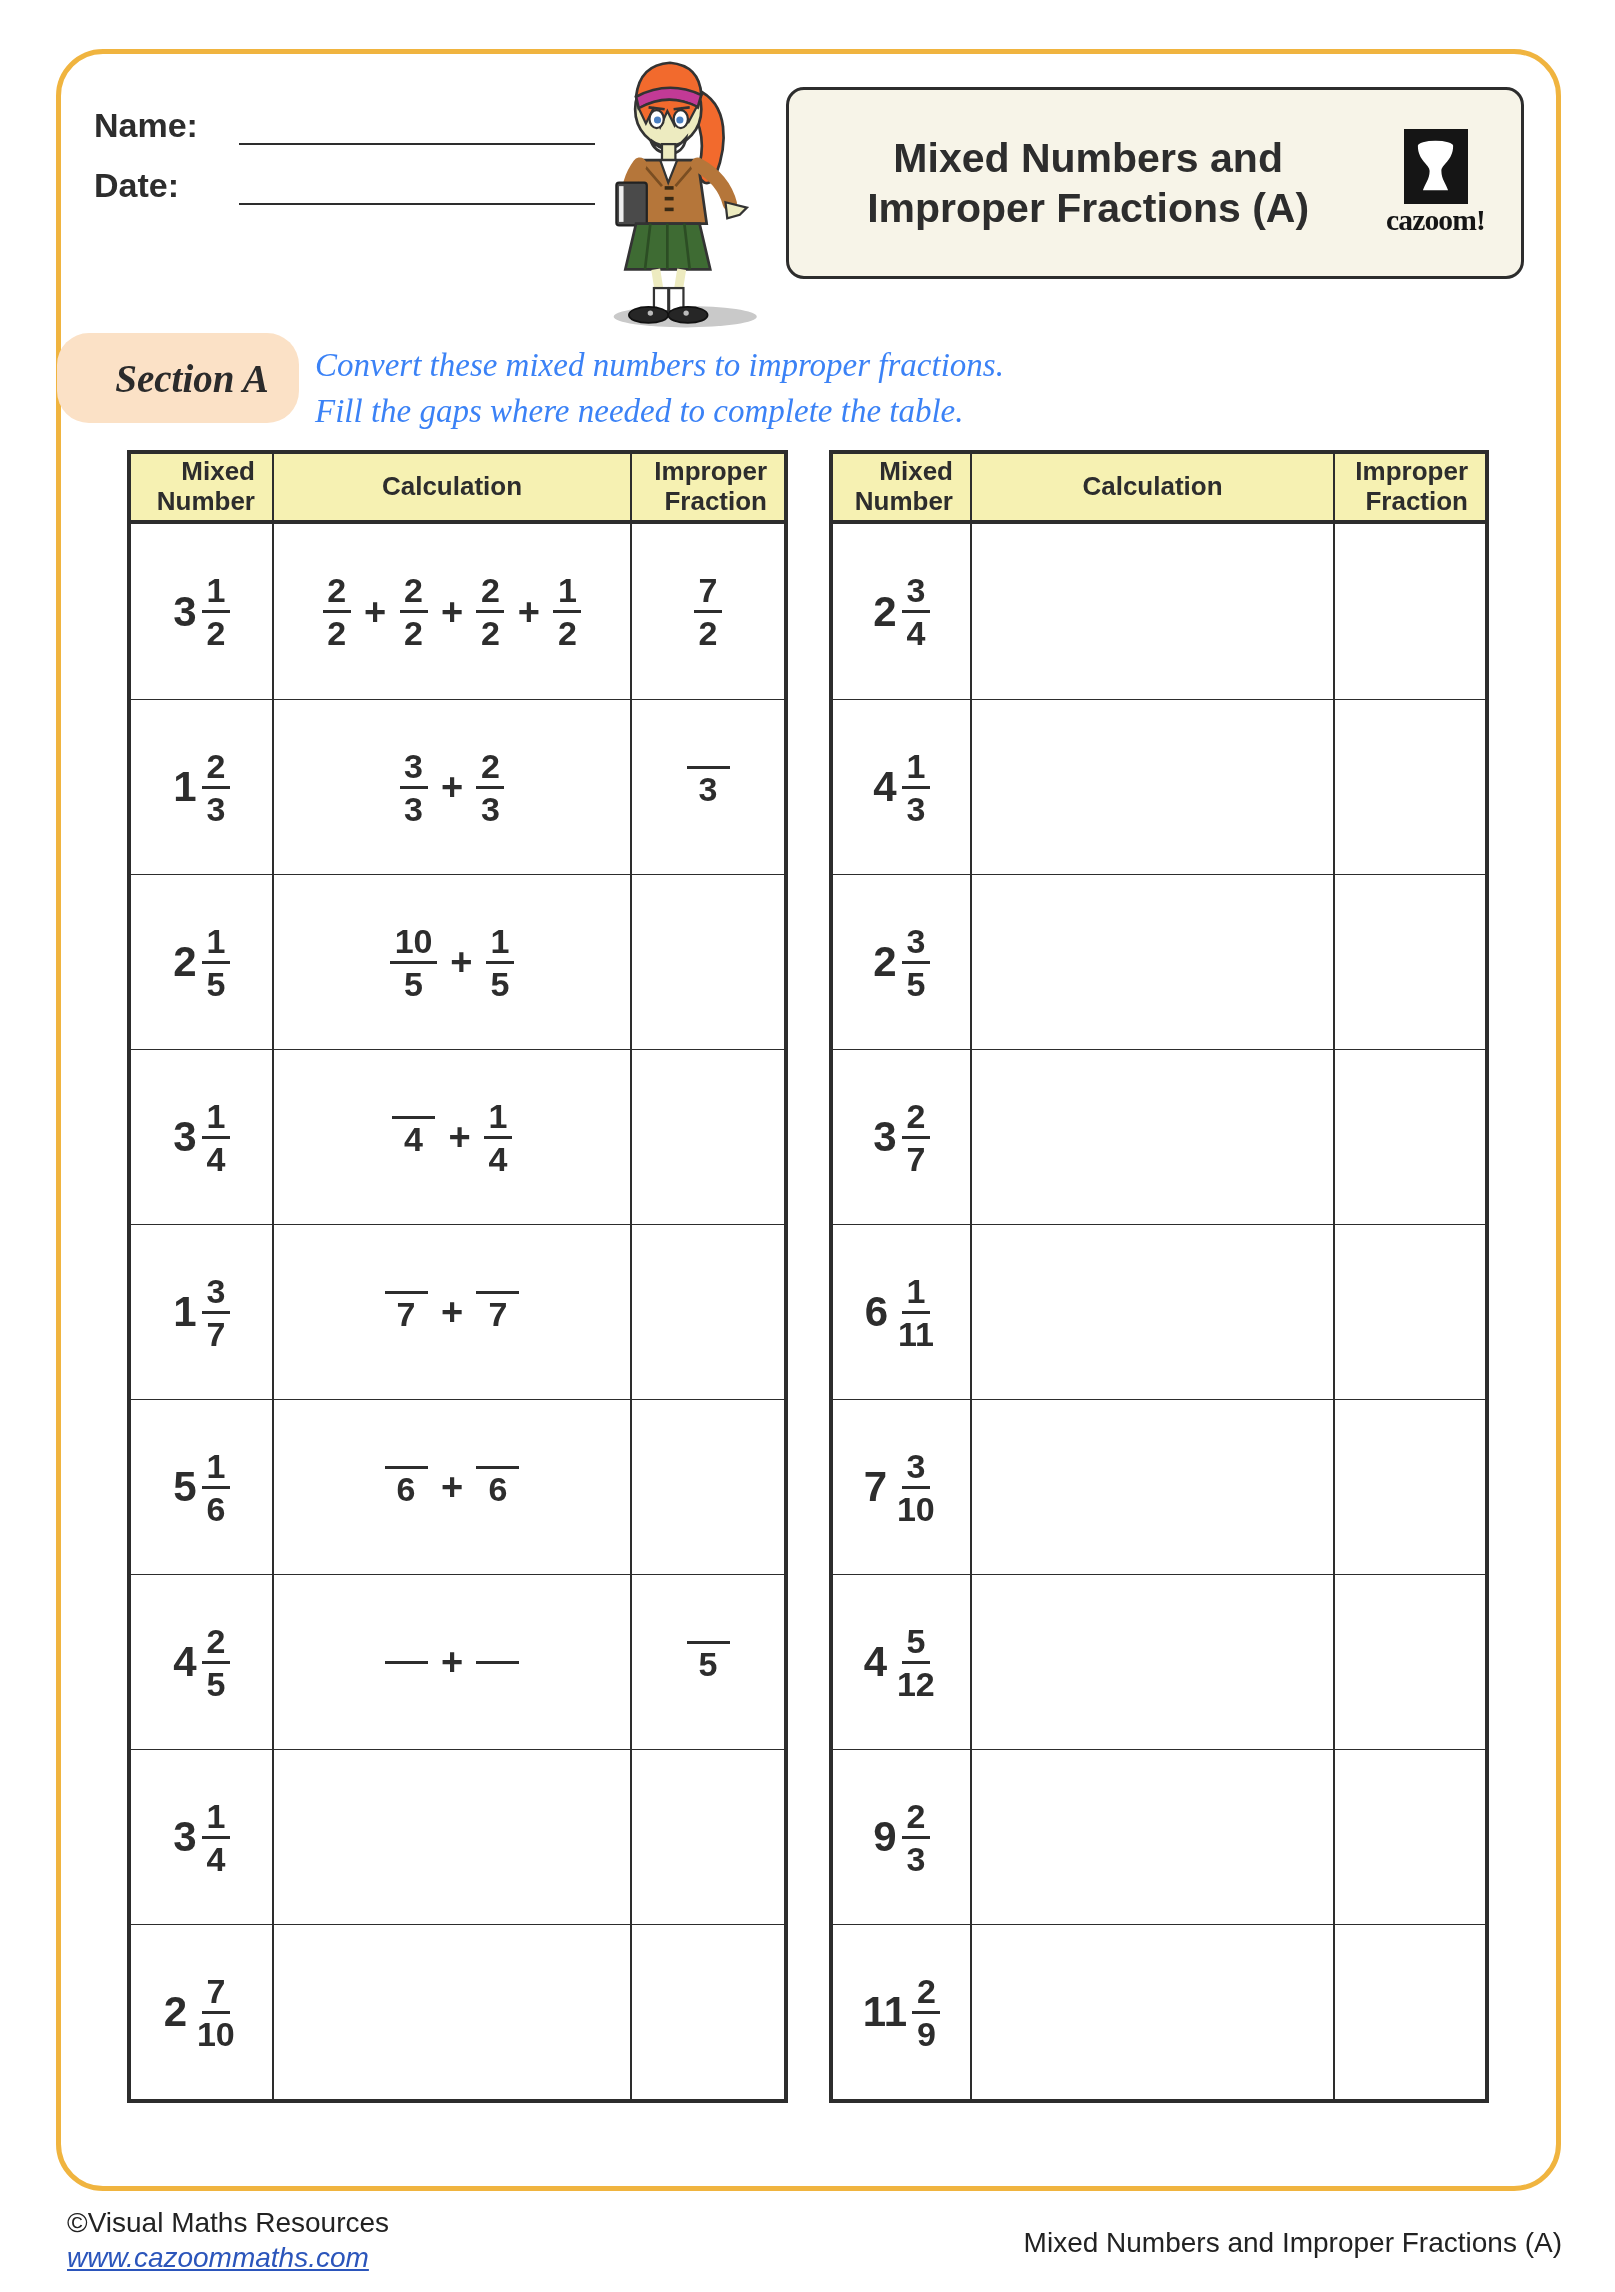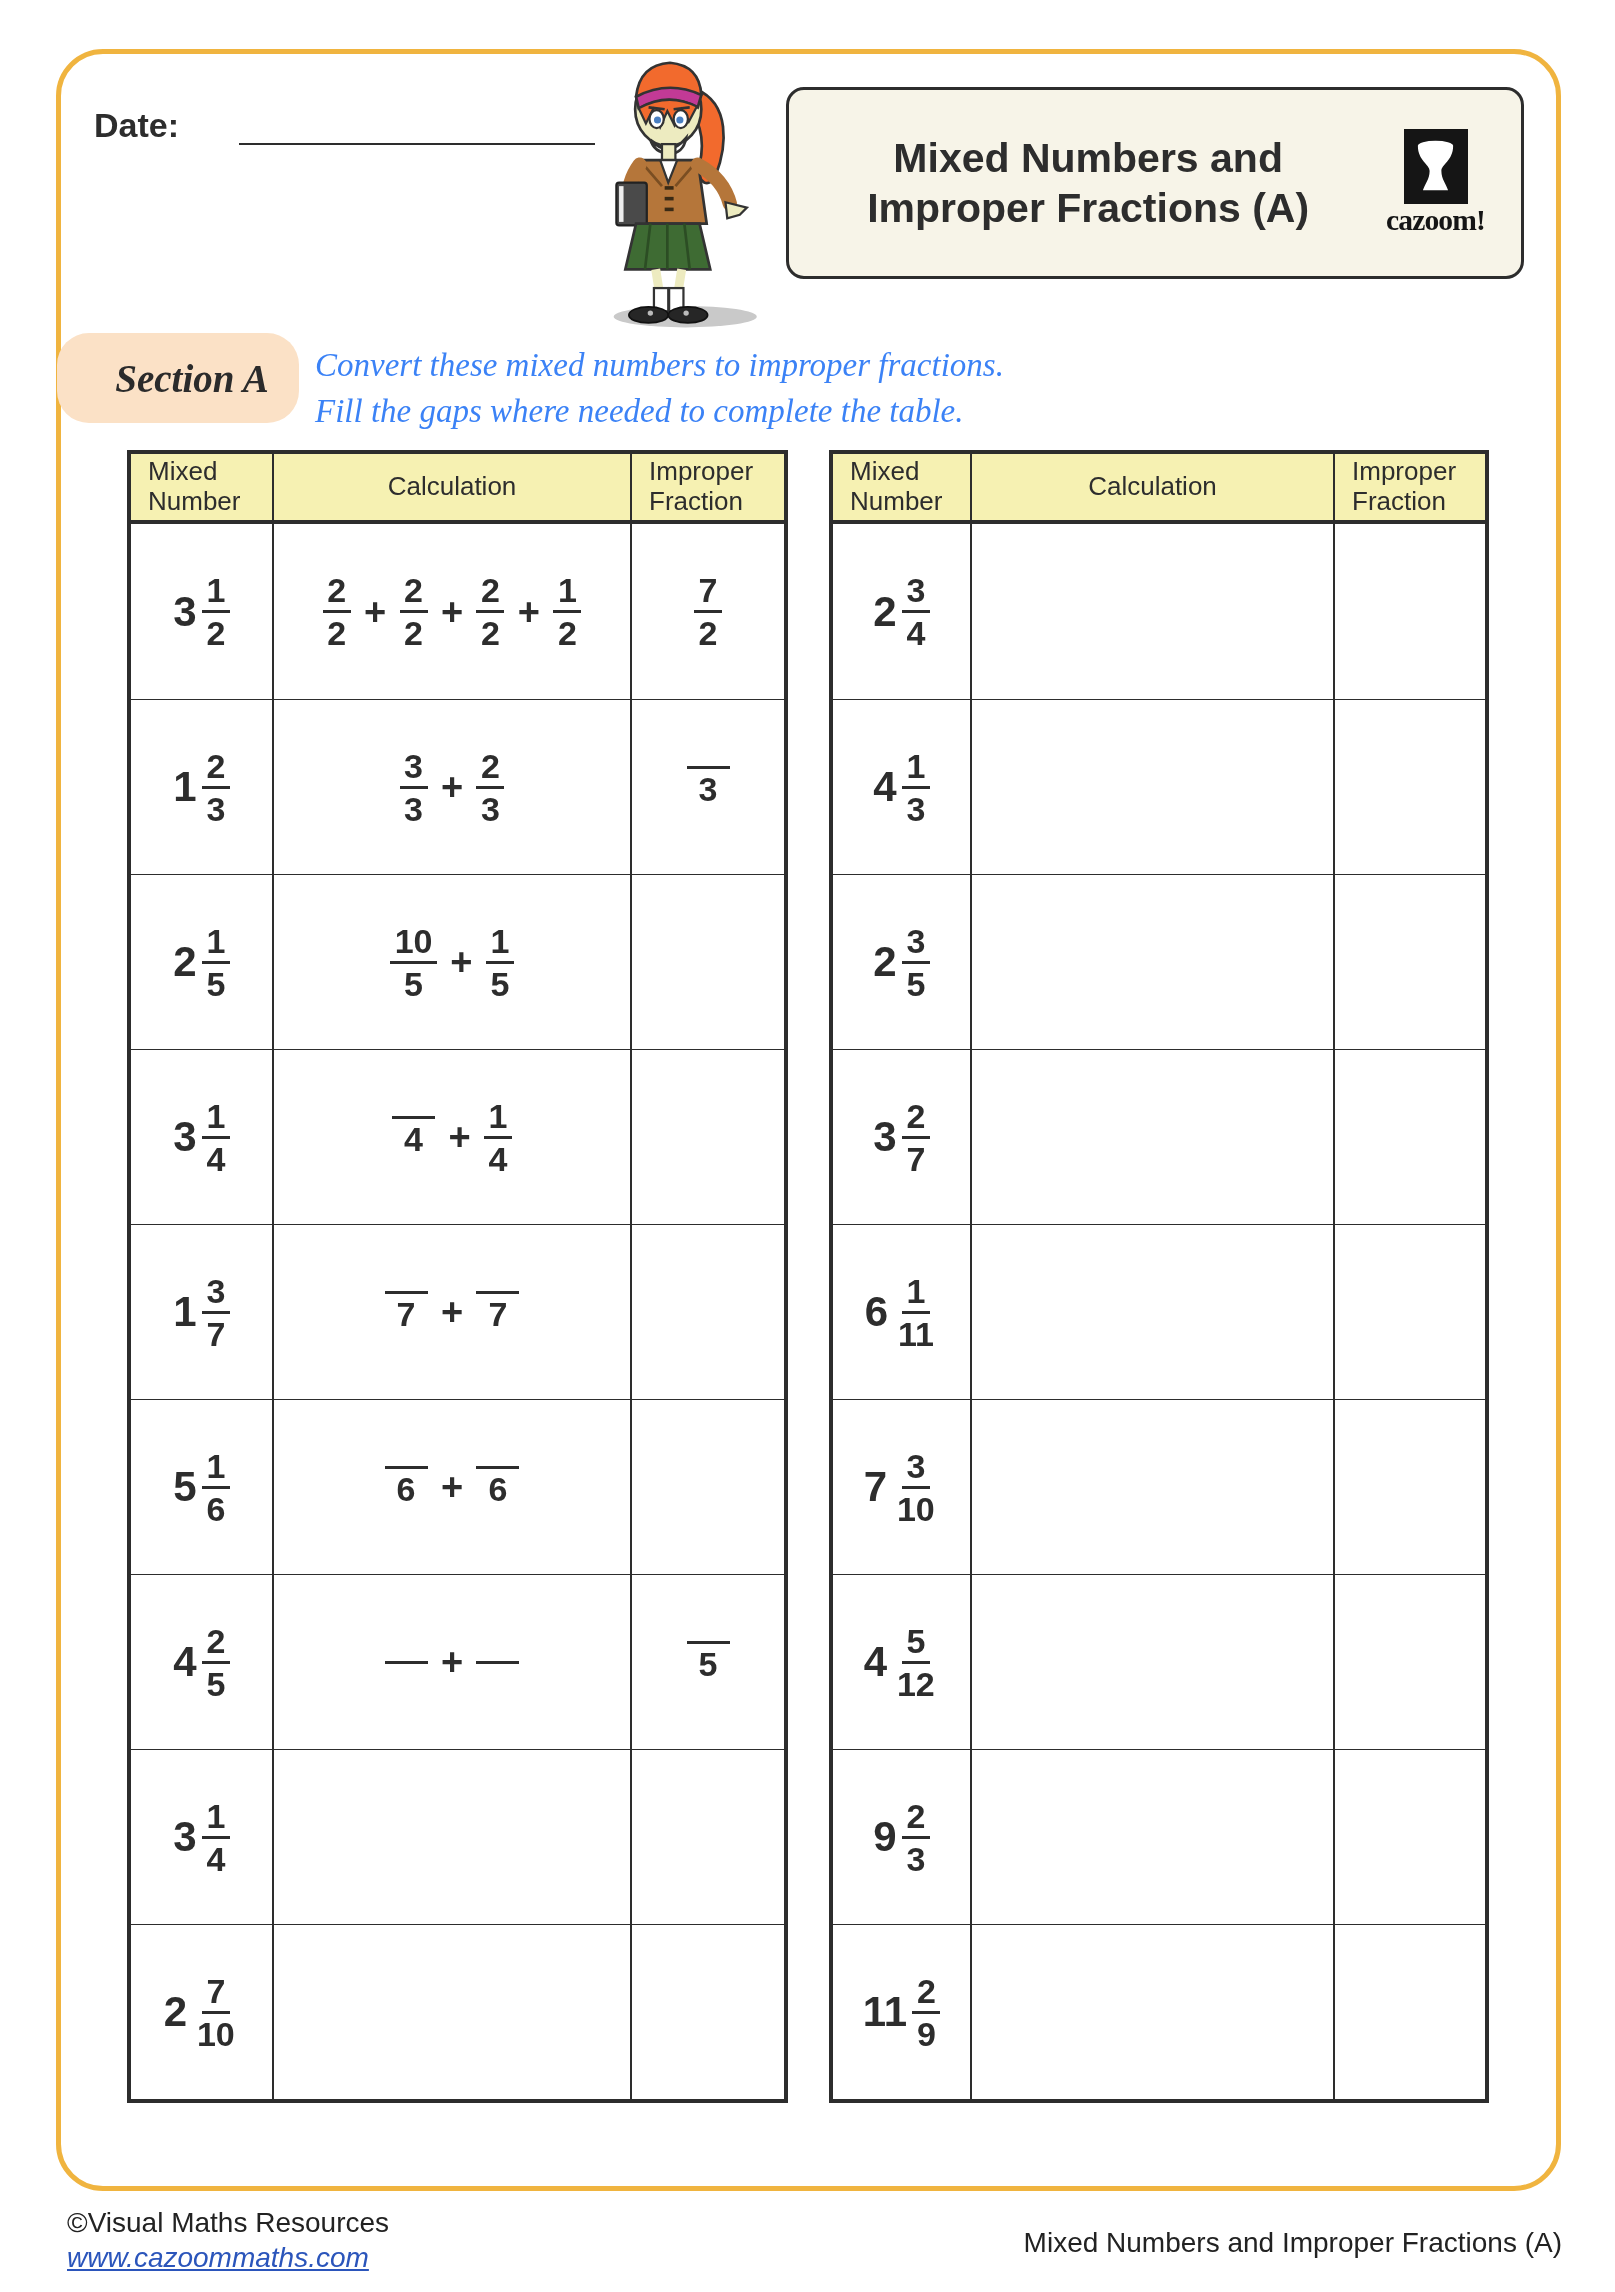--- a/index.html
+++ b/index.html
@@ -37,22 +37,22 @@
     font-family:"Liberation Serif", serif; font-style:italic; font-size:33px; line-height:1.38; color:#3b82f6; }
 
   
   .wtable { position:absolute; top:450px; border:4.5px solid #2d2d2d; background:#fff; }
   .wtable-left  { left:127px; }
   .wtable-right { left:829px; }
   .hrow, .brow { display:grid; }
   .wtable-left  .hrow, .wtable-left  .brow { grid-template-columns:143px 358px 152px; }
   .wtable-right .hrow, .wtable-right .brow { grid-template-columns:139px 363px 150px; }
   .hrow { height:70px; background:#F6F1B2; border-bottom:4.5px solid #2d2d2d; }
-  .hcell { display:flex; align-items:center; justify-content:center; text-align:left;
-    font-weight:normal; font-size:26px; line-height:1.15; padding:0 17px; border-right:2.7px solid #2d2d2d; }
+  .hcell { display:flex; align-items:center; justify-content:center; text-align:right;
+    font-weight:bold; font-size:26px; line-height:1.15; padding:0 17px; border-right:2.7px solid #2d2d2d; }
   .hcell:last-child { border-right:none; }
   .brow { height:175px; }
   .brow + .brow { border-top:1.8px solid #2d2d2d; }
   .cell { display:flex; align-items:center; justify-content:center; border-right:2.7px solid #2d2d2d; }
   .cell:last-child { border-right:none; }
 
   
   .mixedwrap { display:inline-flex; align-items:center; gap:5.4px; font-weight:bold; }
   .whole { font-size:42px; line-height:1; }
   .frac { display:inline-flex; flex-direction:column; align-items:center; }
@@ -71,20 +71,24 @@
   .mascot { position:absolute; left:591px; top:52px; }
 </style>
 </head>
 <body>
 
 <div class="page">
 
   <div class="frame"></div>
 
   <div class="fields">
+    <div class="field-row">
+      <span class="field-label">Name:</span>
+      <span class="field-line"></span>
+    </div>
     <div class="field-row">
       <span class="field-label">Date:</span>
       <span class="field-line"></span>
     </div>
   </div>
 
   <svg class="mascot" width="184" height="279" viewBox="0 0 205 312">
     <ellipse cx="105" cy="296" rx="80" ry="12" fill="#c9c9c9"></ellipse>
     <path d="M118,42 C155,58 152,105 139,138 C133,153 117,148 121,126 C128,96 120,70 103,58 Z" fill="#F26A2D" stroke="#333" stroke-width="3"></path>
     <ellipse cx="86" cy="64" rx="37" ry="41" fill="#EDEBC0" stroke="#333" stroke-width="3"></ellipse>

